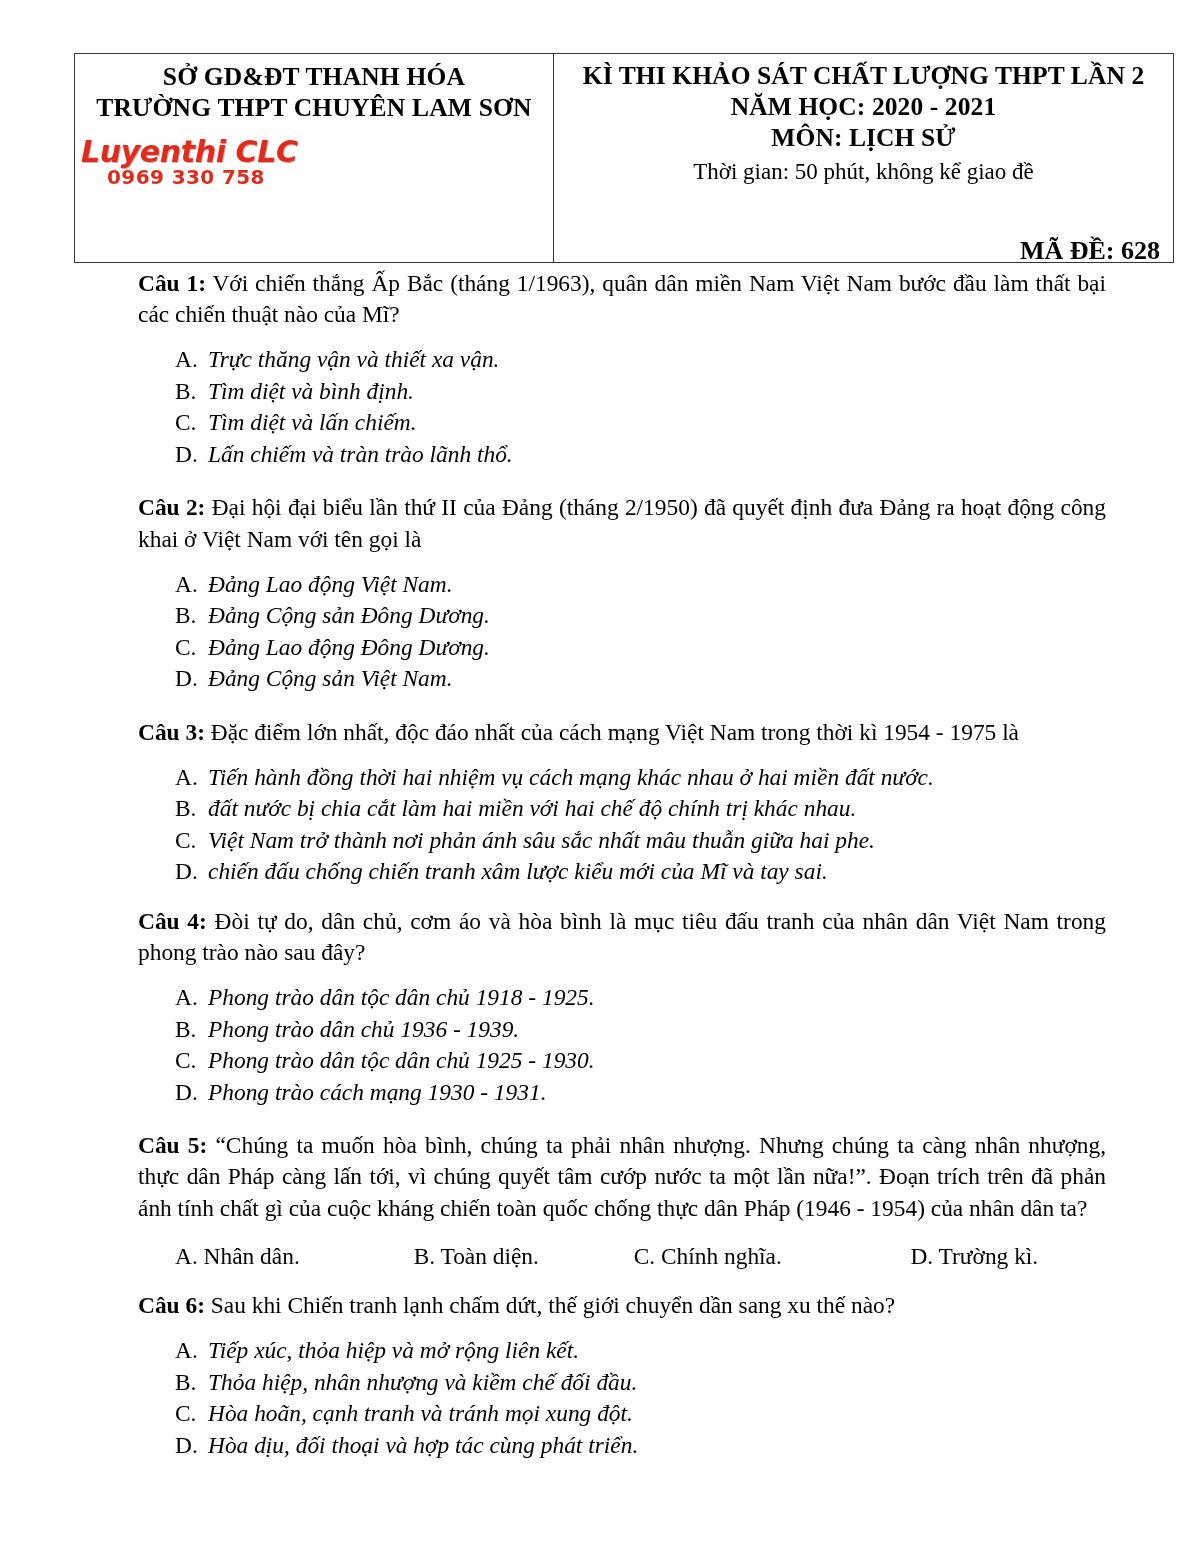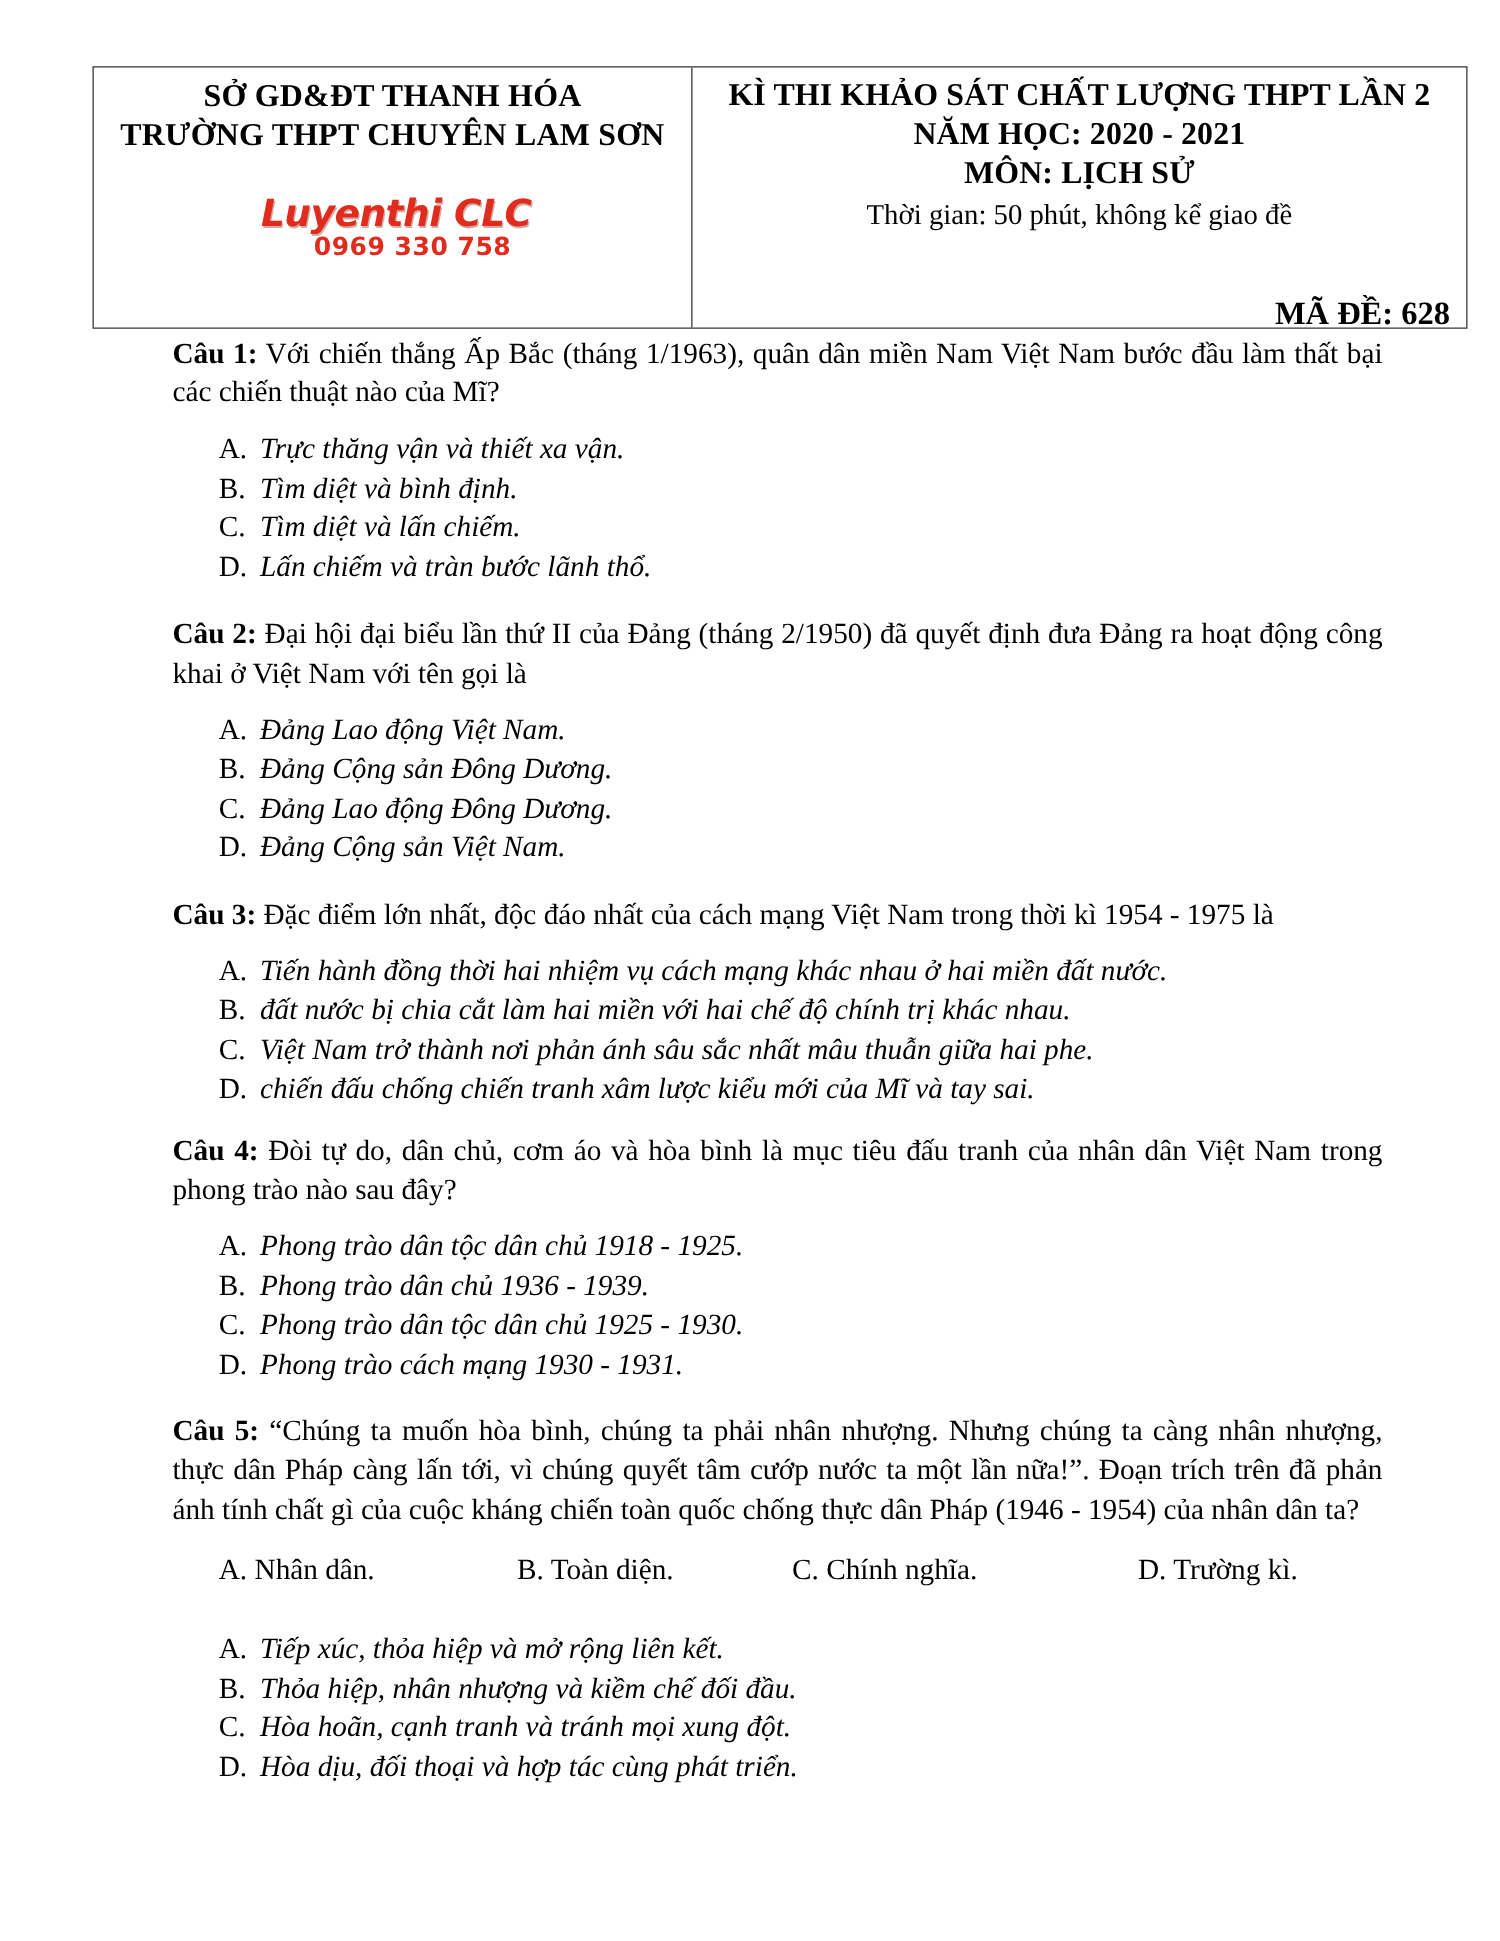--- a/index.html
+++ b/index.html
@@ -51,23 +51,22 @@
 
   .org-line {
     text-align: center;
     font-weight: bold;
     font-size: 25.5px;
     line-height: 1.22;
     letter-spacing: 0.2px;
   }
 
   .logo-block {
-    margin-top: 34px;
+    margin-top: 14px;
     padding-left: 6px;
-    text-align: center;
   }
   .logo-name {
     color: #e02b1d;
     font-family: "DejaVu Sans", sans-serif;
     font-style: italic;
     font-weight: bold;
     font-size: 30px;
     letter-spacing: -0.4px;
     line-height: 1;
     text-shadow: 1px 1px 0 rgba(120,20,10,0.35);
@@ -210,21 +209,21 @@
         <li>
             <span class="opt-letter">B.</span>
             <span class="opt-body">Tìm diệt và bình định.</span>
           </li>
         <li>
             <span class="opt-letter">C.</span>
             <span class="opt-body">Tìm diệt và lấn chiếm.</span>
           </li>
         <li>
             <span class="opt-letter">D.</span>
-            <span class="opt-body">Lấn chiếm và tràn bước lãnh thổ.</span>
+            <span class="opt-body">Lấn chiếm và tràn trào lãnh thổ.</span>
           </li>
       </ul>
     </div>
 
     <div class="q-gap"></div>
 
     <div class="question">
       <p class="q-text last-line-spread"><span class="q-label">Câu 2:</span><span> Đại hội đại biểu lần thứ II của Đảng (tháng 2/1950) đã quyết định đưa Đảng ra hoạt động công khai ở Việt Nam với tên gọi là</span></p>
       <ul class="options">
         <li>
@@ -306,20 +305,21 @@
         <li><span>C.</span>
           <span>Chính nghĩa.</span></li>
         <li><span>D.</span>
           <span>Trường kì.</span></li>
       </ul>
     </div>
 
     <div class="q-gap-sm"></div>
 
     <div class="question">
+      <p class="q-text last-line-spread"><span class="q-label">Câu 6:</span><span> Sau khi Chiến tranh lạnh chấm dứt, thế giới chuyển dần sang xu thế nào?</span></p>
       <ul class="options">
         <li>
             <span class="opt-letter">A.</span>
             <span class="opt-body">Tiếp xúc, thỏa hiệp và mở rộng liên kết.</span>
           </li>
         <li>
             <span class="opt-letter">B.</span>
             <span class="opt-body">Thỏa hiệp, nhân nhượng và kiềm chế đối đầu.</span>
           </li>
         <li>

